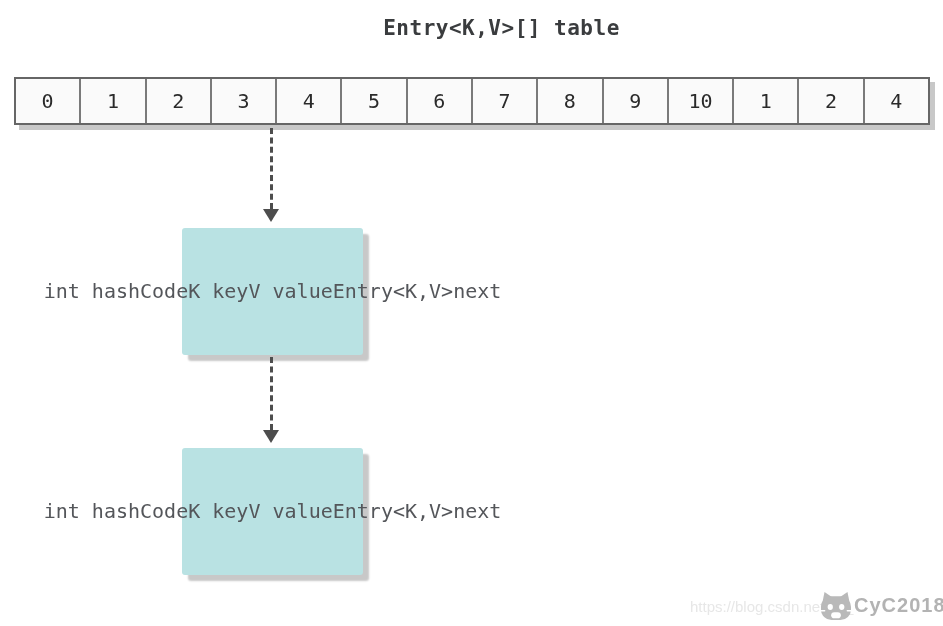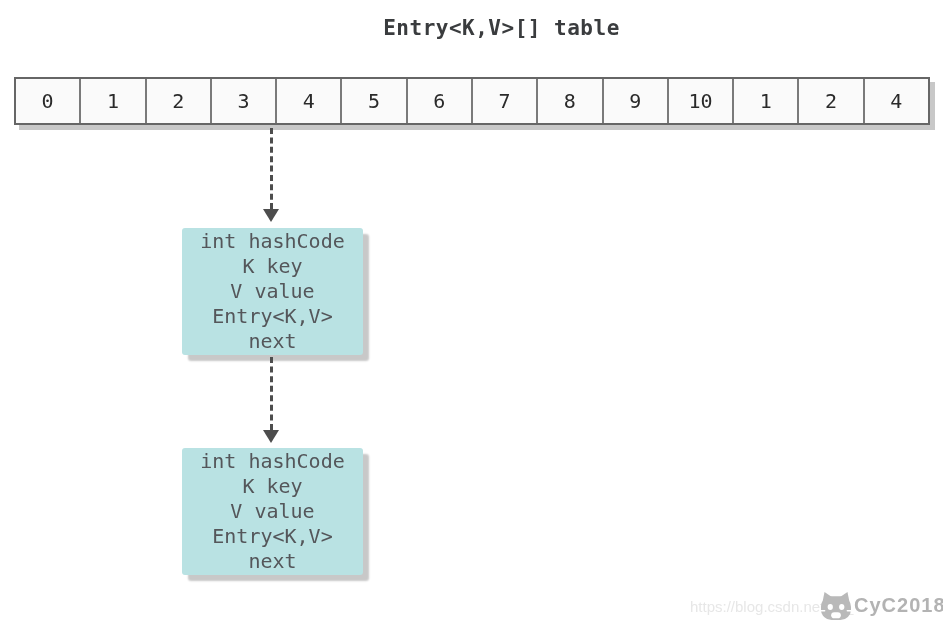--- a/index.html
+++ b/index.html
@@ -68,21 +68,21 @@
   .line2 { left: 270px; top: 357px; height: 73px; }
   .head2 { left: 263px; top: 430px; }
   .node {
     position: absolute;
     left: 182px;
     width: 181px; height: 127px;
     background: var(--node-fill, #b9e2e3);
     border-radius: 3px;
     box-shadow: 6px 6px 2px var(--shadow-color, #c8c8c8);
     display: flex;
-    flex-direction: column;
+    flex-direction: row;
     justify-content: center;
     align-items: center;
   }
   .node1 { top: 228px; }
   .node2 { top: 448px; }
   .field {
     font-size: 20px;
     line-height: 25px;
     color: var(--node-text, #54565a);
     white-space: pre;

